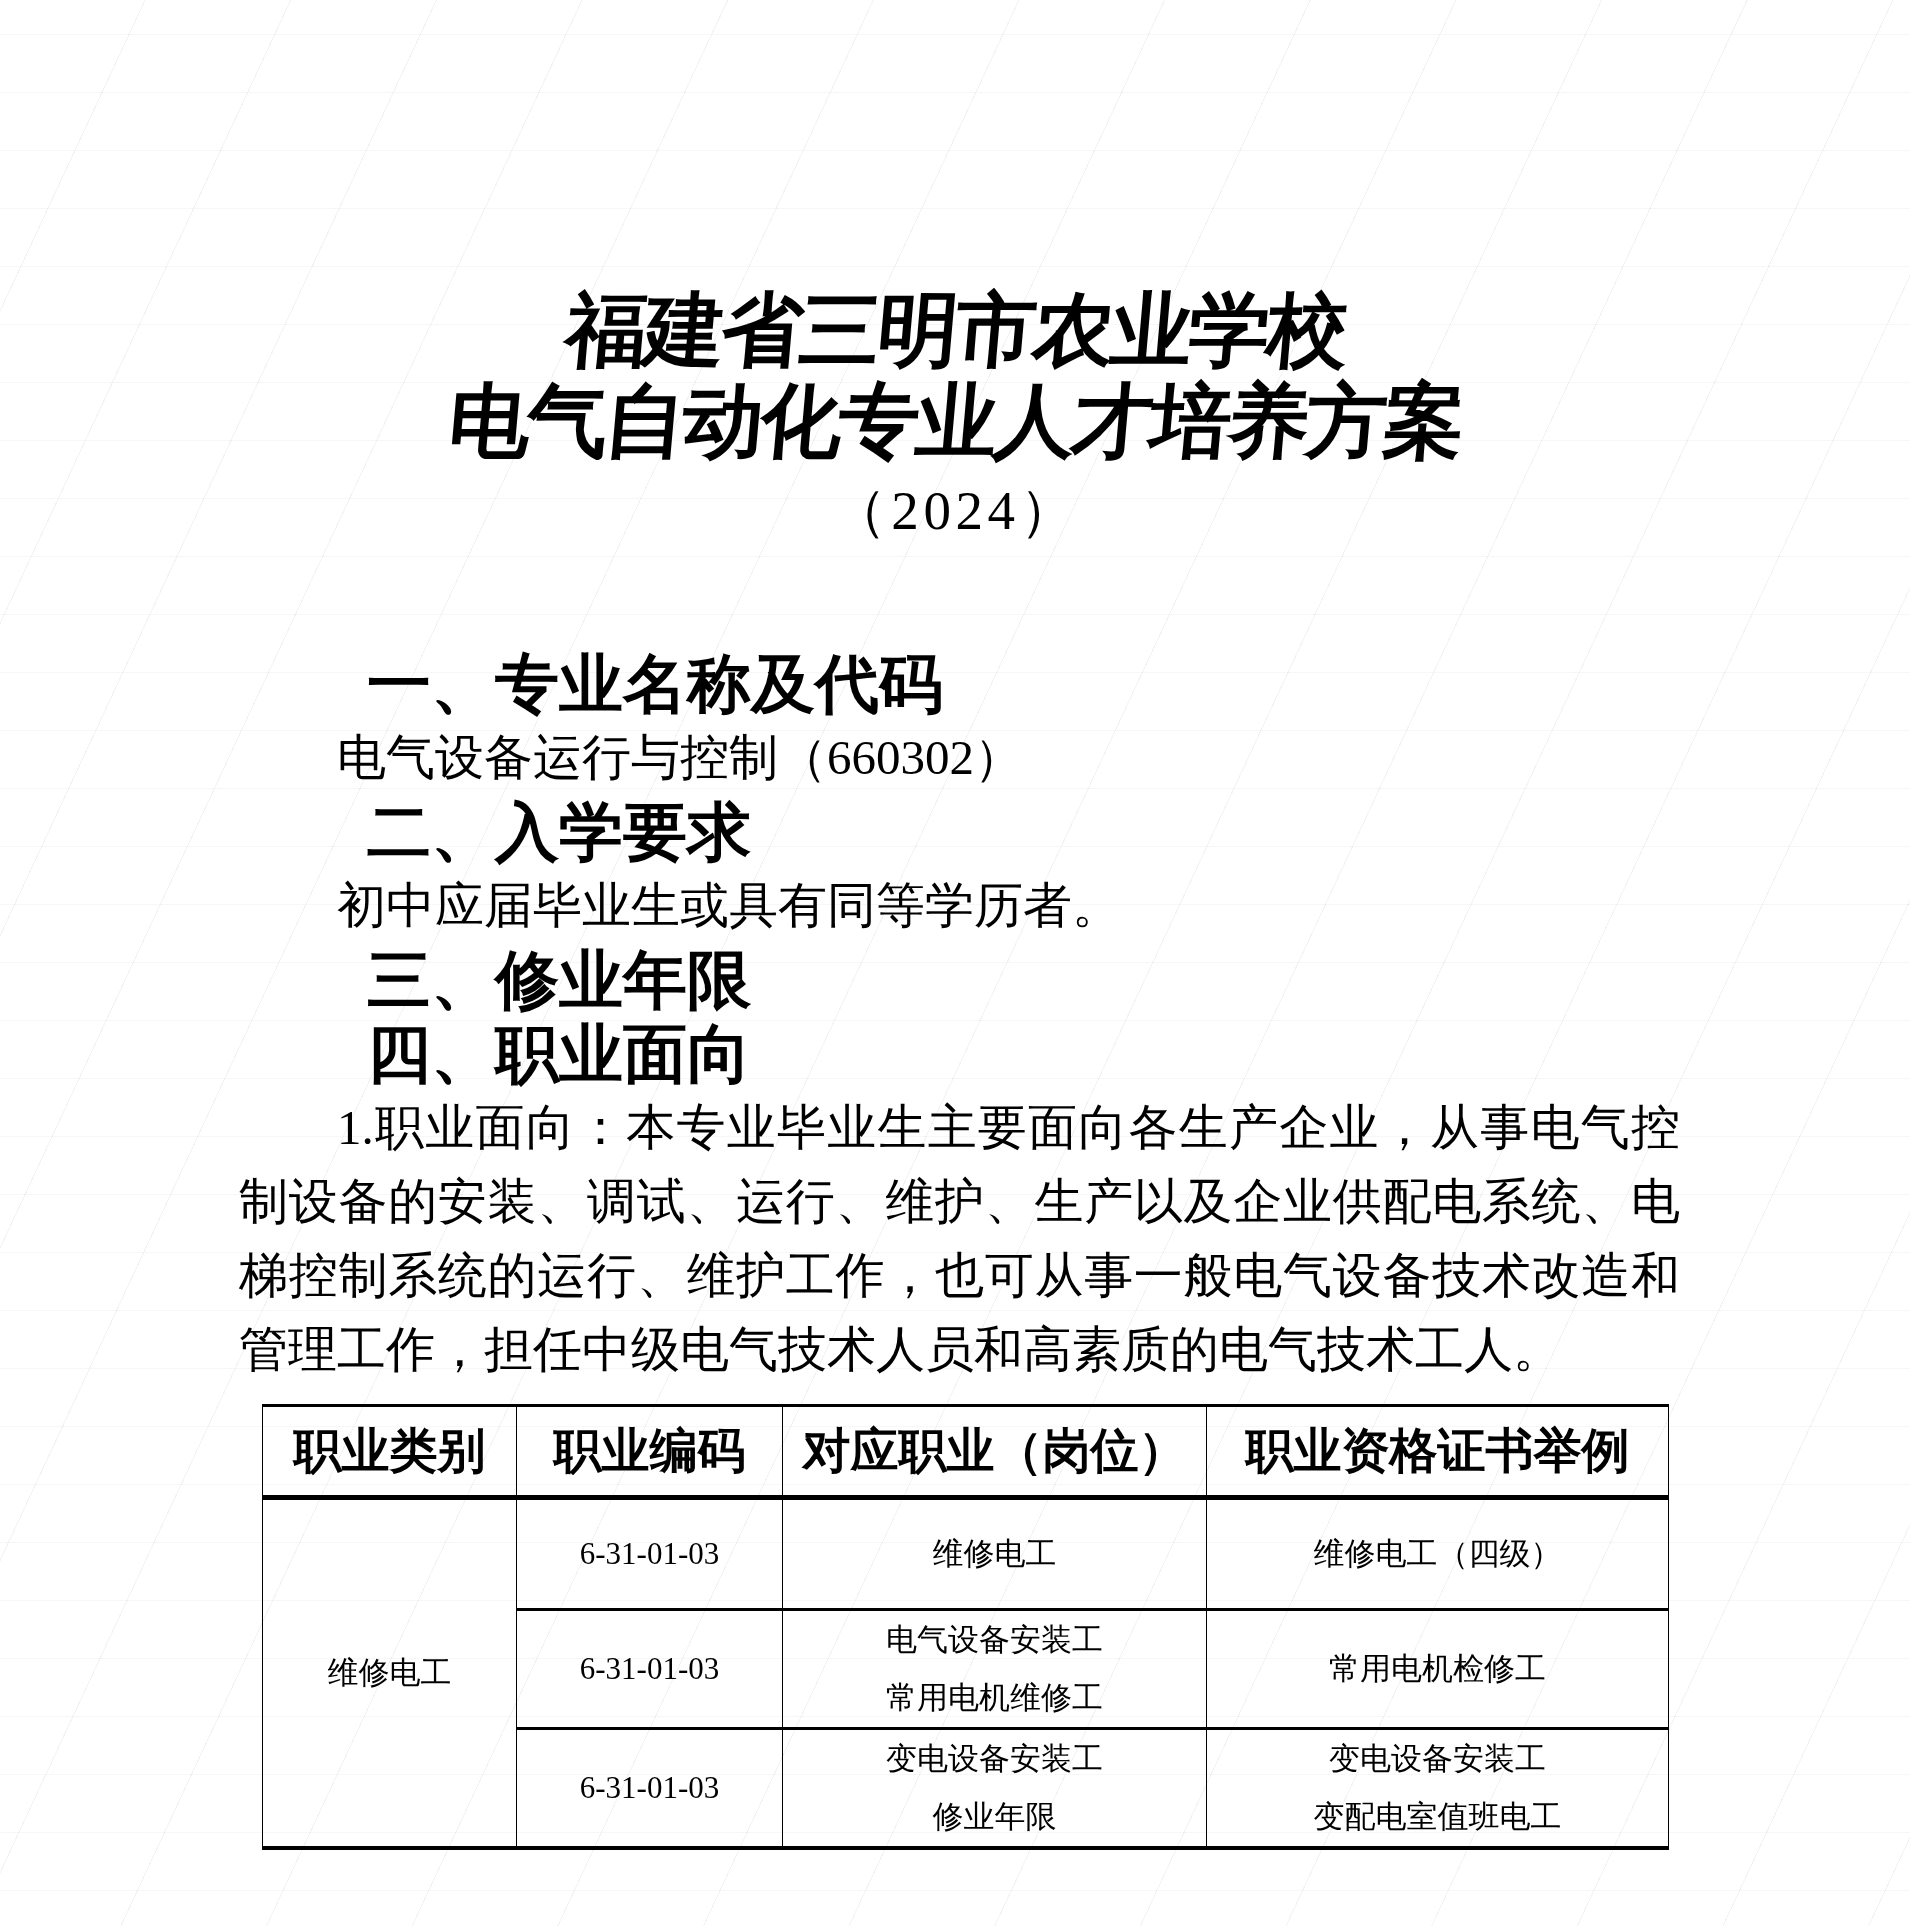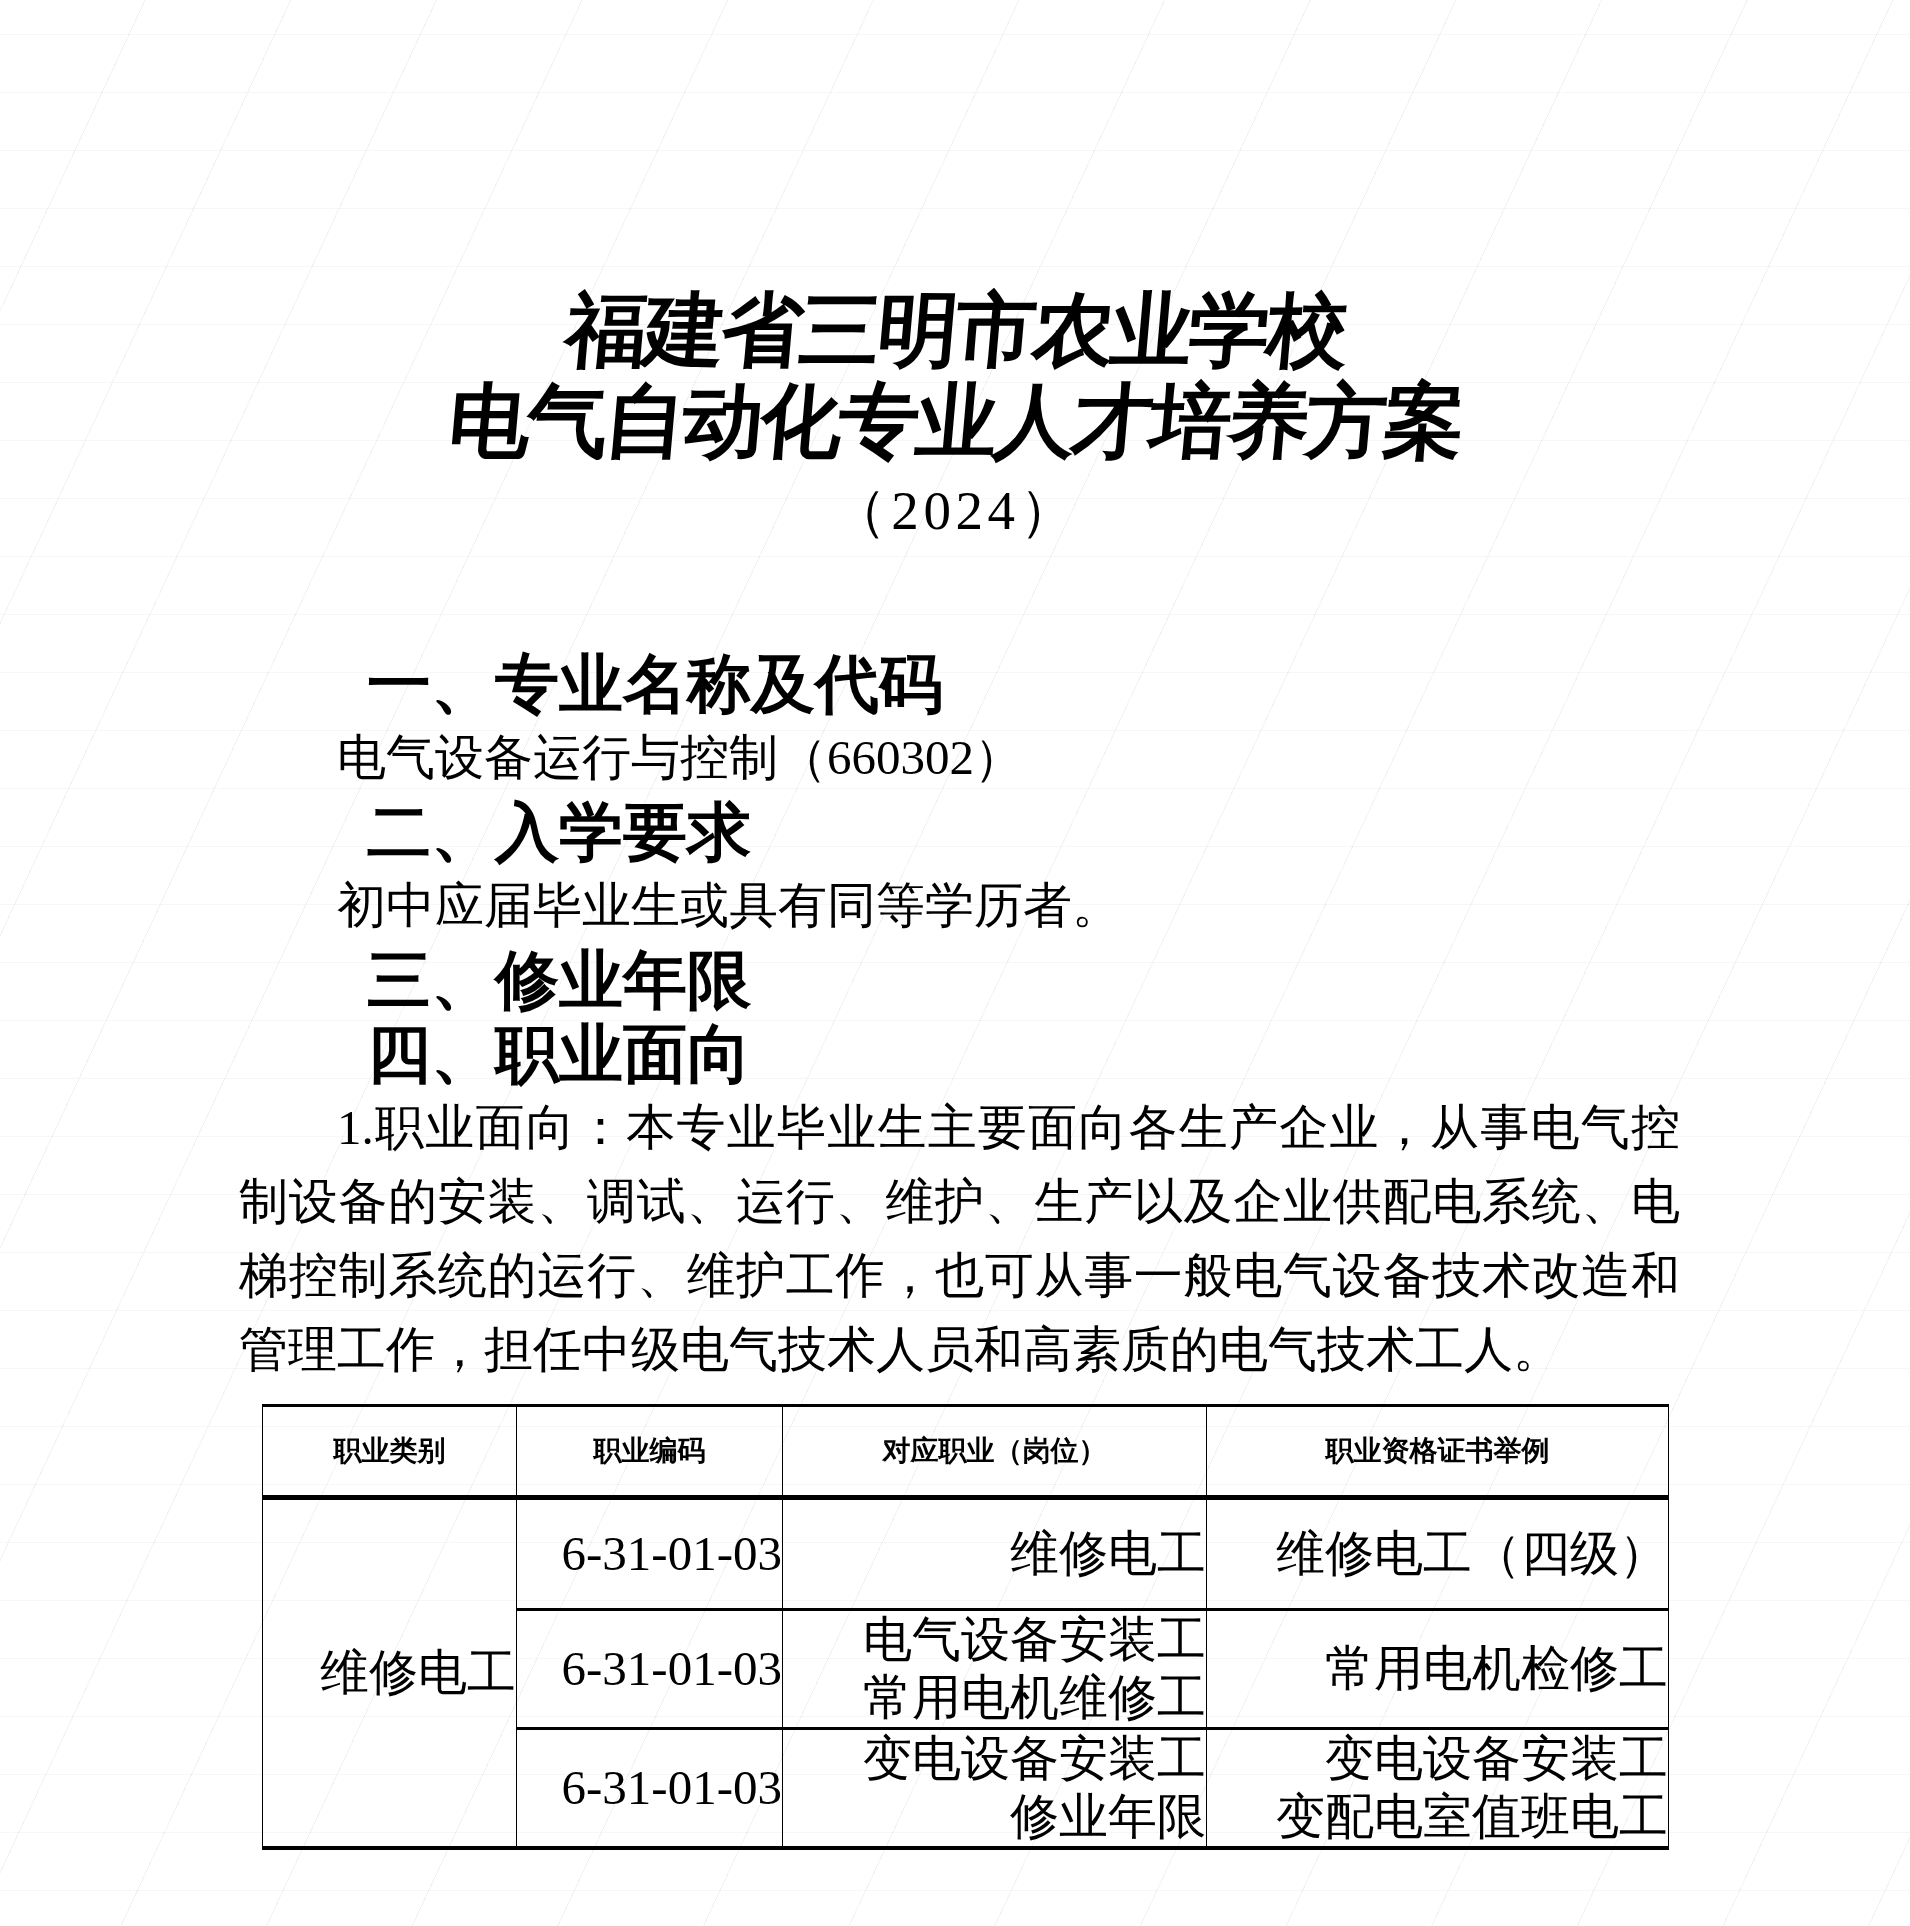--- a/index.html
+++ b/index.html
@@ -63,27 +63,26 @@
   table.occ th, table.occ td{
     border:1.5px solid #000;
     padding:0;
     vertical-align:middle;
   }
   table.occ{border-top:3.9px solid #000;border-bottom:4.6px solid #000;}
   table.occ thead th{
     border-bottom:5.4px solid #000;
     font-family:Liberation Sans, sans-serif;
     font-weight:bold;
-    font-size:28px;
+    font-size:48px;
   }
   table.occ tbody td{
     border-top:3.1px solid #000;
-    font-size:49px;
+    font-size:31px;
     line-height:58px;
-    text-align:right;
   }
   thead tr{height:92px;}
   tbody tr.r1{height:112px;}
   tbody tr.r2{height:102px;}
   tbody tr.r3{height:104px;}
   .cell-stack{display:flex;flex-direction:column;justify-content:space-evenly;height:100%;}
 </style>
 </head>
 <body>
 

